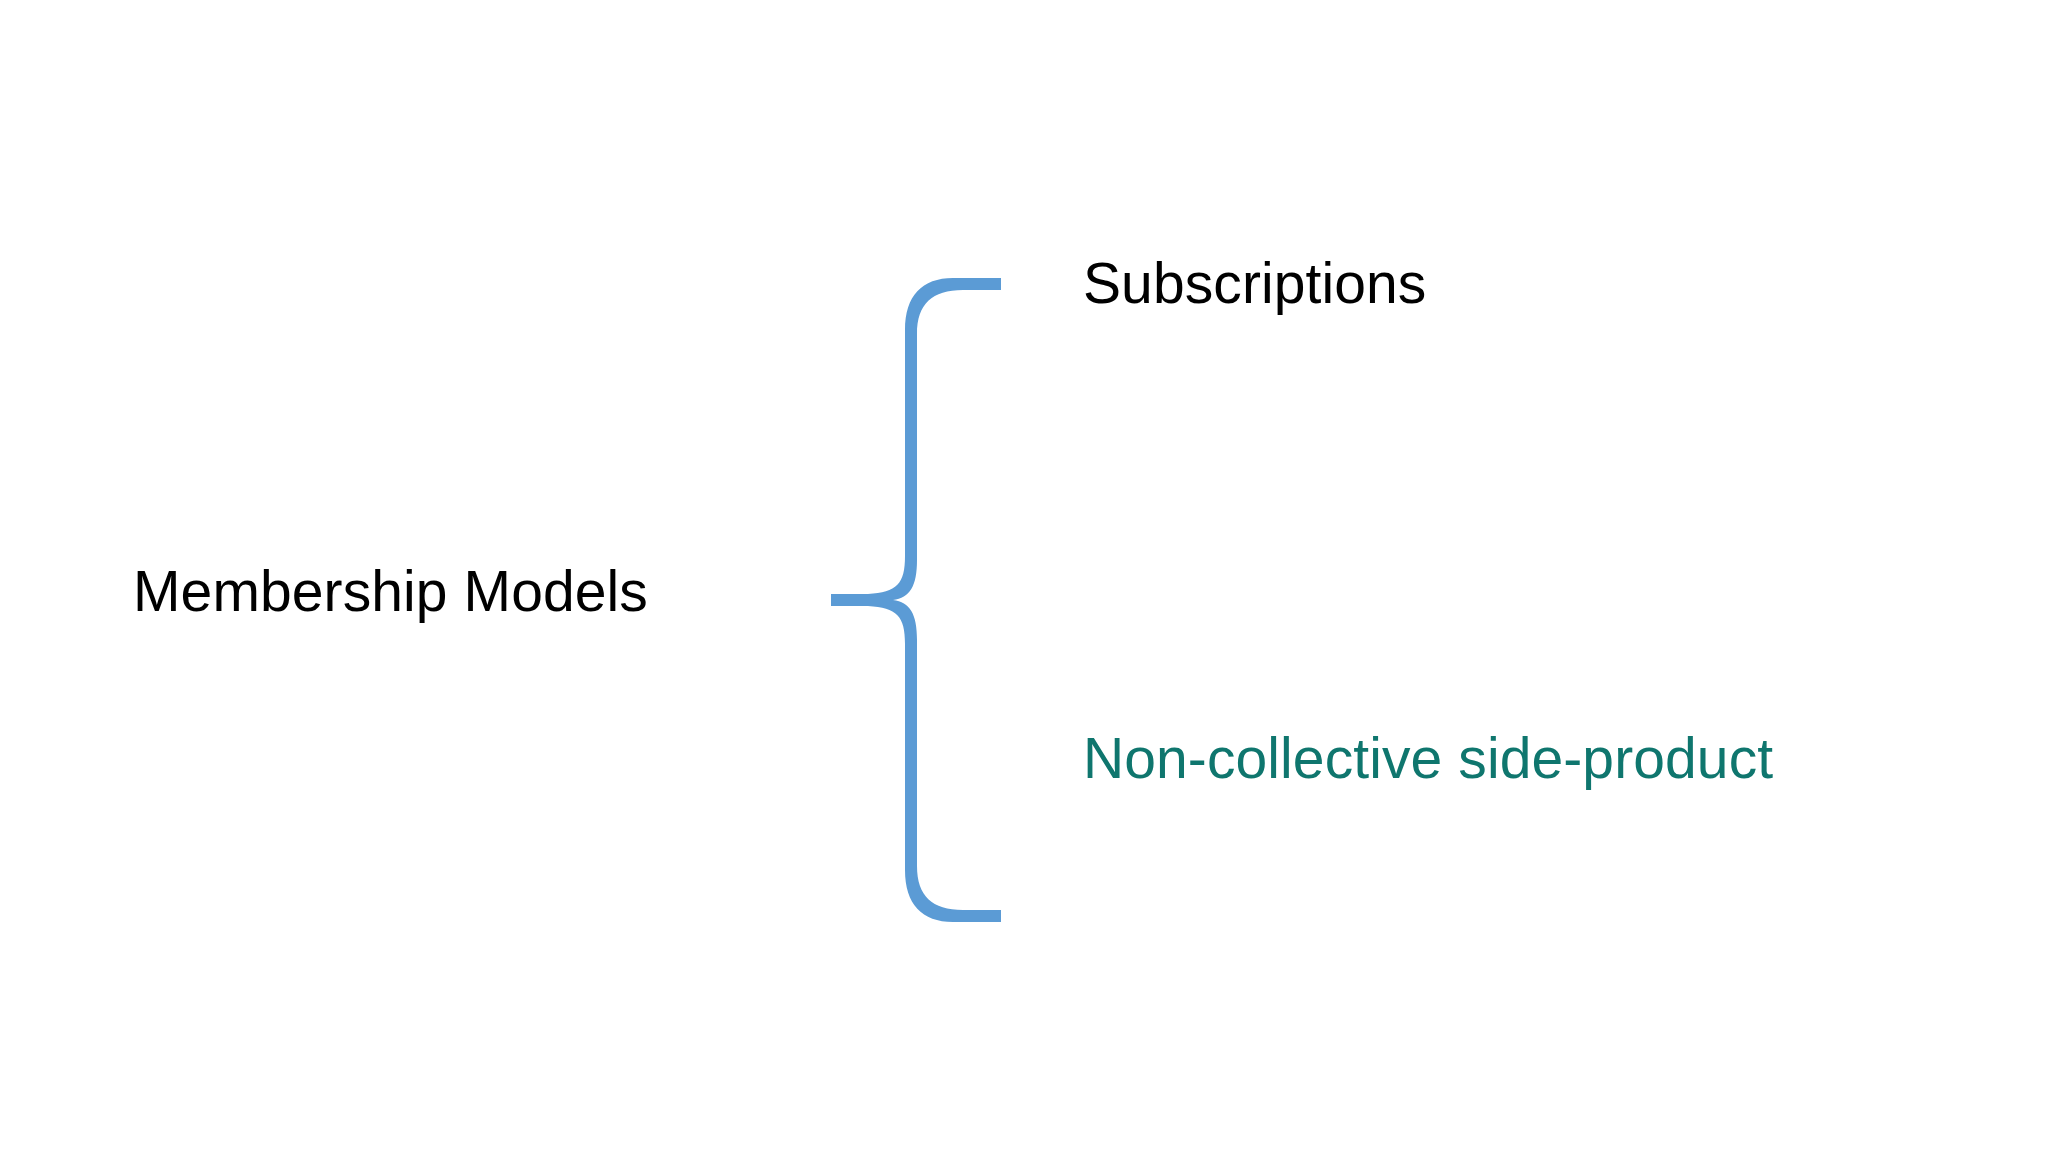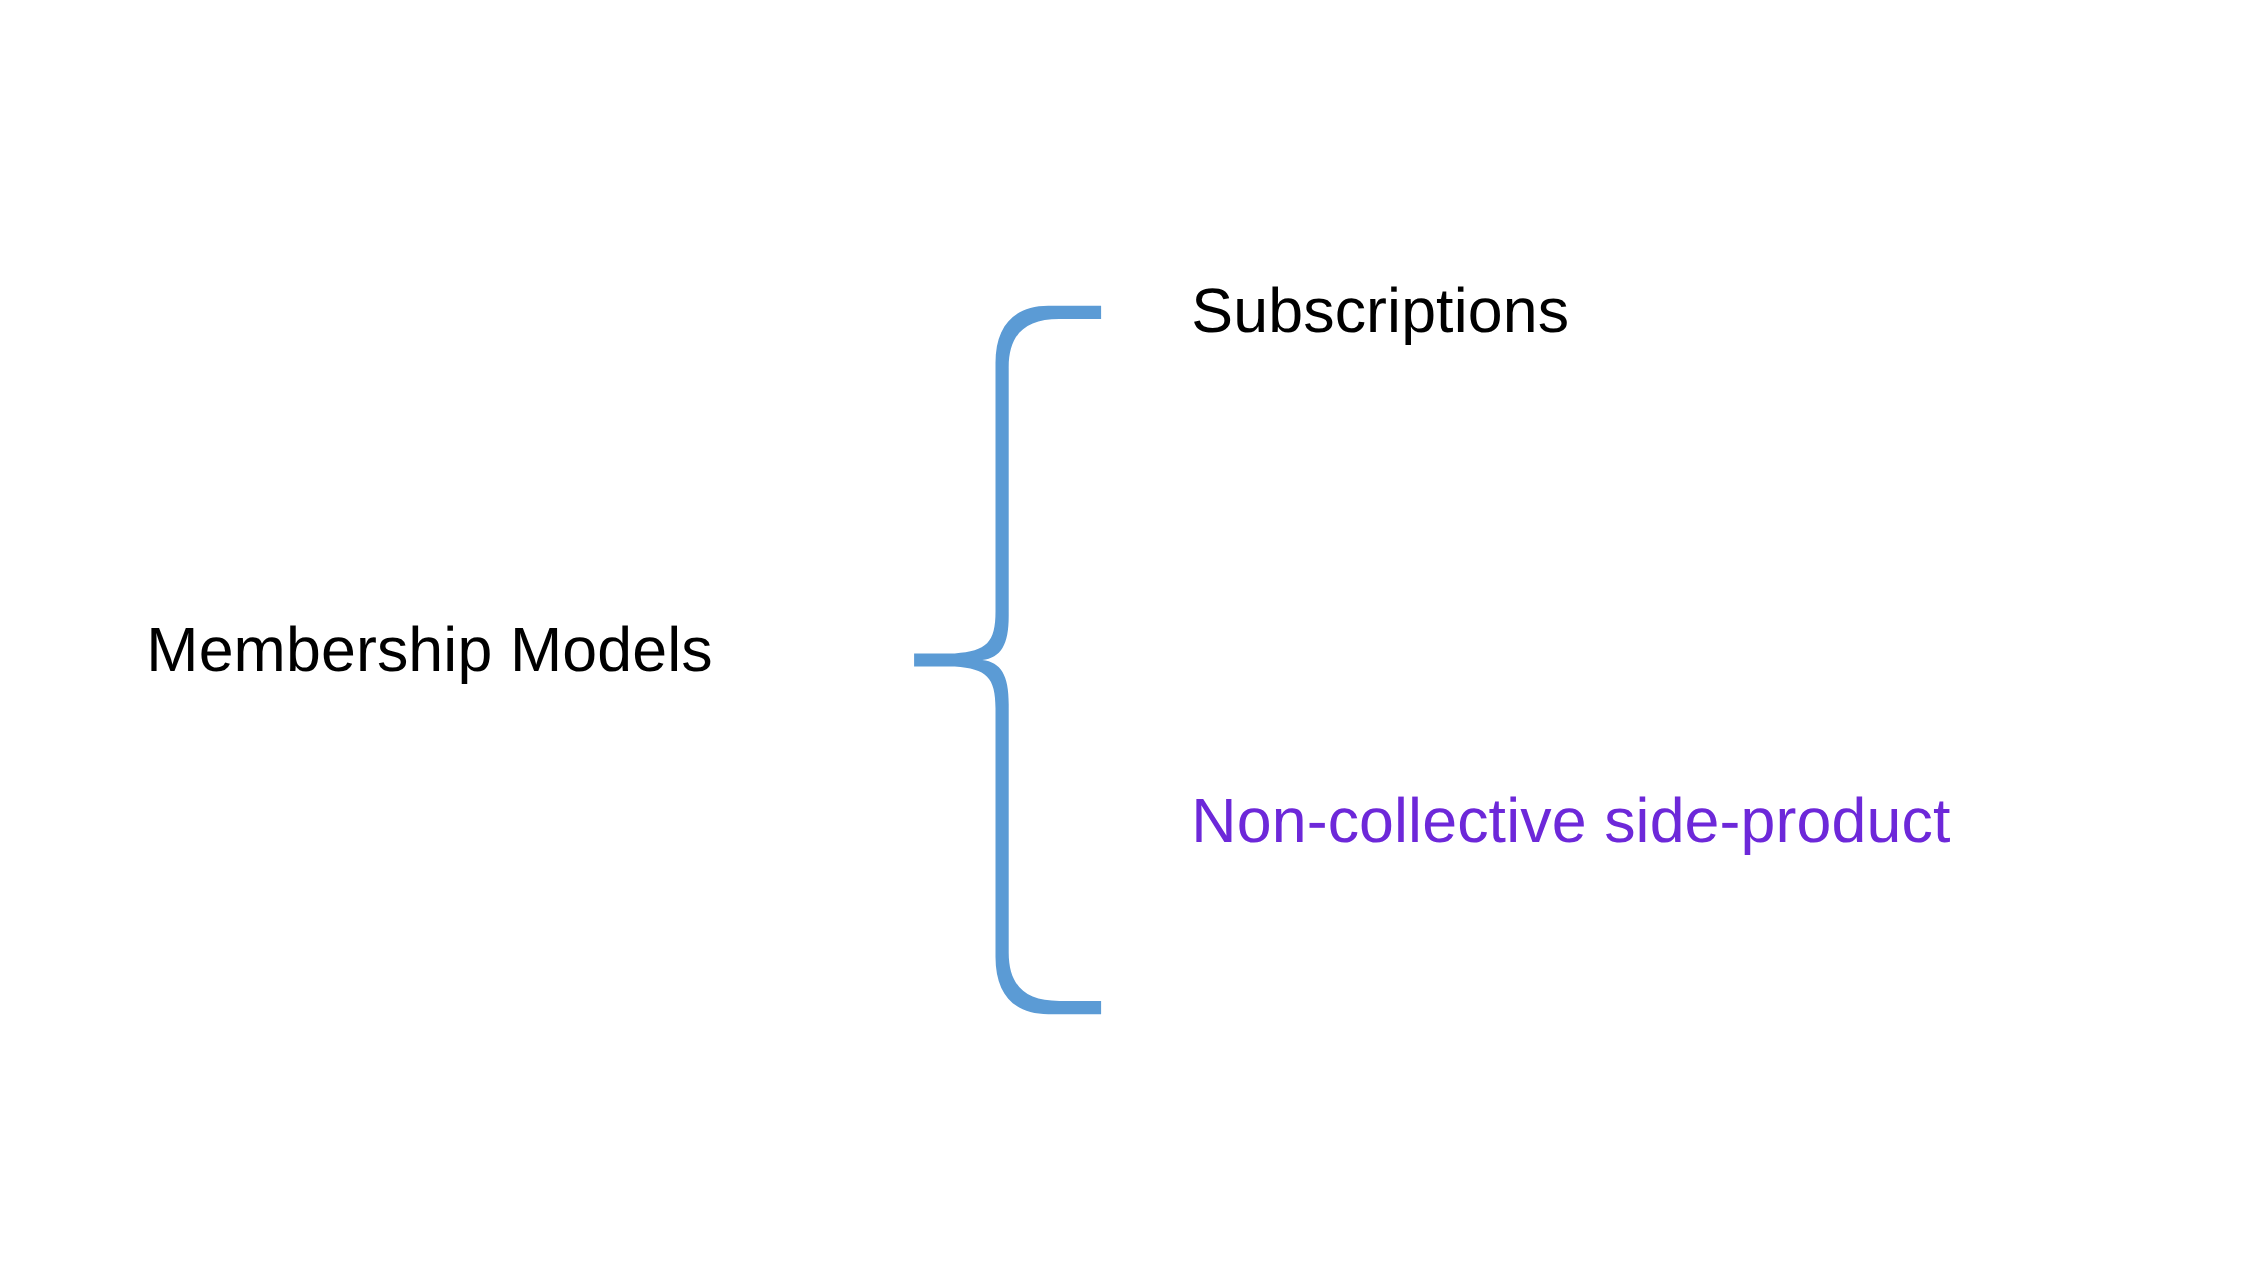--- a/index.html
+++ b/index.html
@@ -87,15 +87,15 @@
               L 1001,290
               Z
             "></path>
     </g>
   </svg>
 
   <div class="node-label" id="label-root" style="color: rgb(0, 0, 0);">Membership Models</div>
 
   <div class="node-label" id="label-branch-0" style="color: rgb(0, 0, 0);">Subscriptions</div>
 
-  <div class="node-label" id="label-branch-1" style="color: #6d28d9;">Non-collective side-product</div>
+  <div class="node-label" id="label-branch-1" style="color: #0f766e; margin-top: 12px;">Non-collective side-product</div>
 
 </div>
 
 </body></html>

